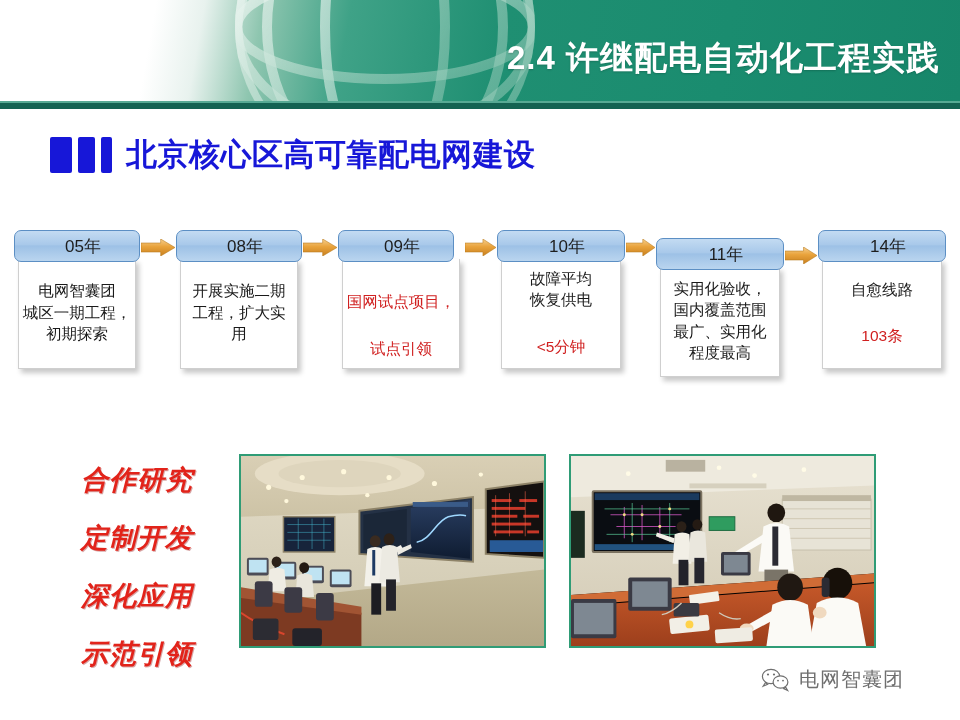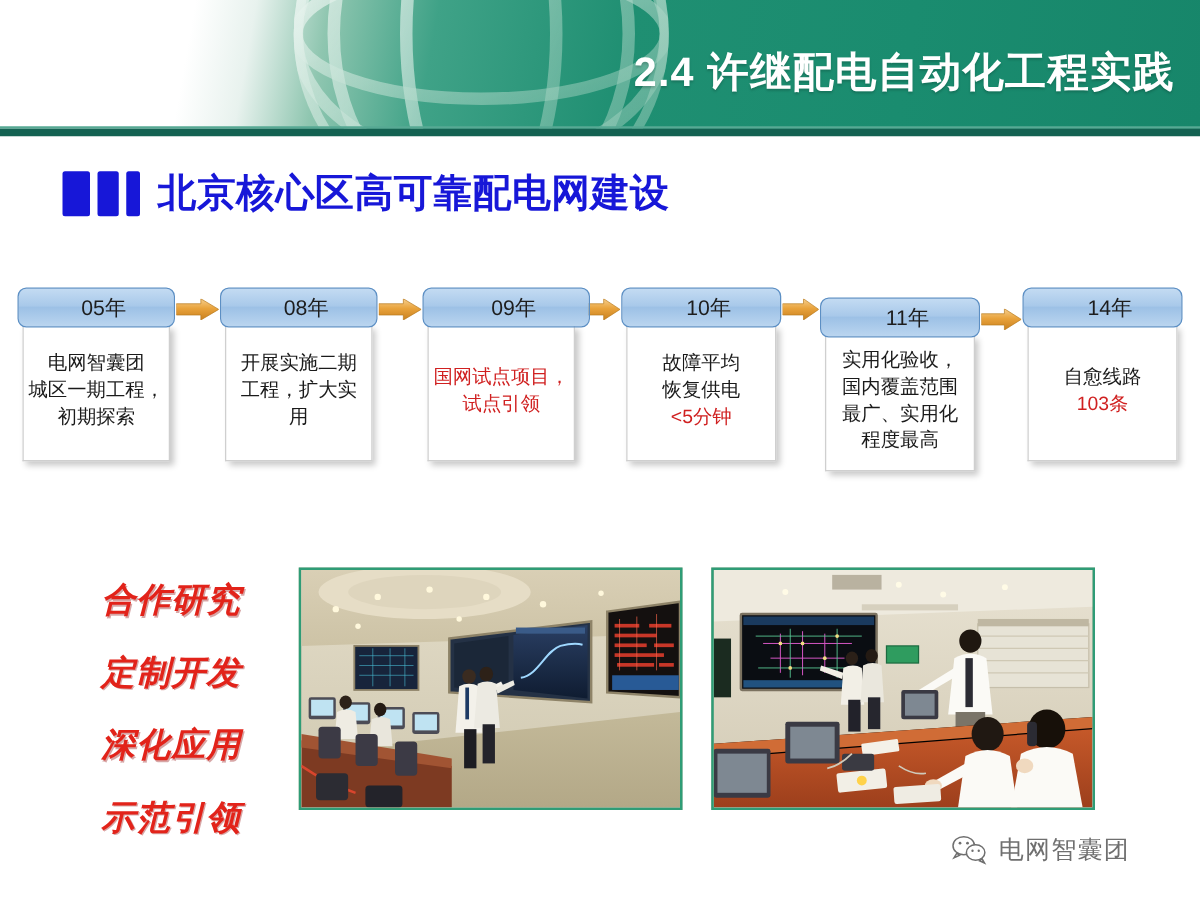--- a/index.html
+++ b/index.html
@@ -137,21 +137,21 @@
     padding: 6px 4px 8px 4px;
     z-index: 2;
   }
   .tl-line {
     font-size: 15.5px;
     line-height: 1.38;
     color: #1a1a1a;
     white-space: nowrap;
     text-align: center;
   }
-  .tl-line.red { color: #d02020; }
+  .tl-line.red { color: #d02020; margin-top: 25px; }
 
   .tl-arrow {
     position: absolute;
     top: 9px;
     width: 38px;
     height: 17px;
     z-index: 1;
   }
 
   
@@ -275,21 +275,21 @@
       <defs>
         <linearGradient id="ag1" x1="0" y1="0" x2="0" y2="1">
           <stop offset="0%" stop-color="#f6cf8e"></stop>
           <stop offset="45%" stop-color="#e9a33c"></stop>
           <stop offset="100%" stop-color="#c9801f"></stop>
         </linearGradient>
       </defs>
       <path d="M0,4 L22,4 L22,0 L38,8.5 L22,17 L22,13 L0,13 Z" fill="url(#ag1)" stroke="#b87a1c" stroke-width="0.6"></path>
     </svg>
     <div class="tl-item" style="left: 338px; top: 0px; width: 126px;">
-      <div class="tl-pill" style="width: 134px;">
+      <div class="tl-pill" style="width: 116px;">
         <span class="tl-pill-label">09年</span>
       </div>
       <div class="tl-body" style="width: 118px; min-height: 110px;">
         <div class="tl-line red">国网试点项目，</div>
         <div class="tl-line red">试点引领</div>
       </div>
     </div>
     <svg class="tl-arrow" viewBox="0 0 38 17" preserveAspectRatio="none" style="left: 465px; width: 31px; top: 9px;">
       <defs>
         <linearGradient id="ag2" x1="0" y1="0" x2="0" y2="1">

